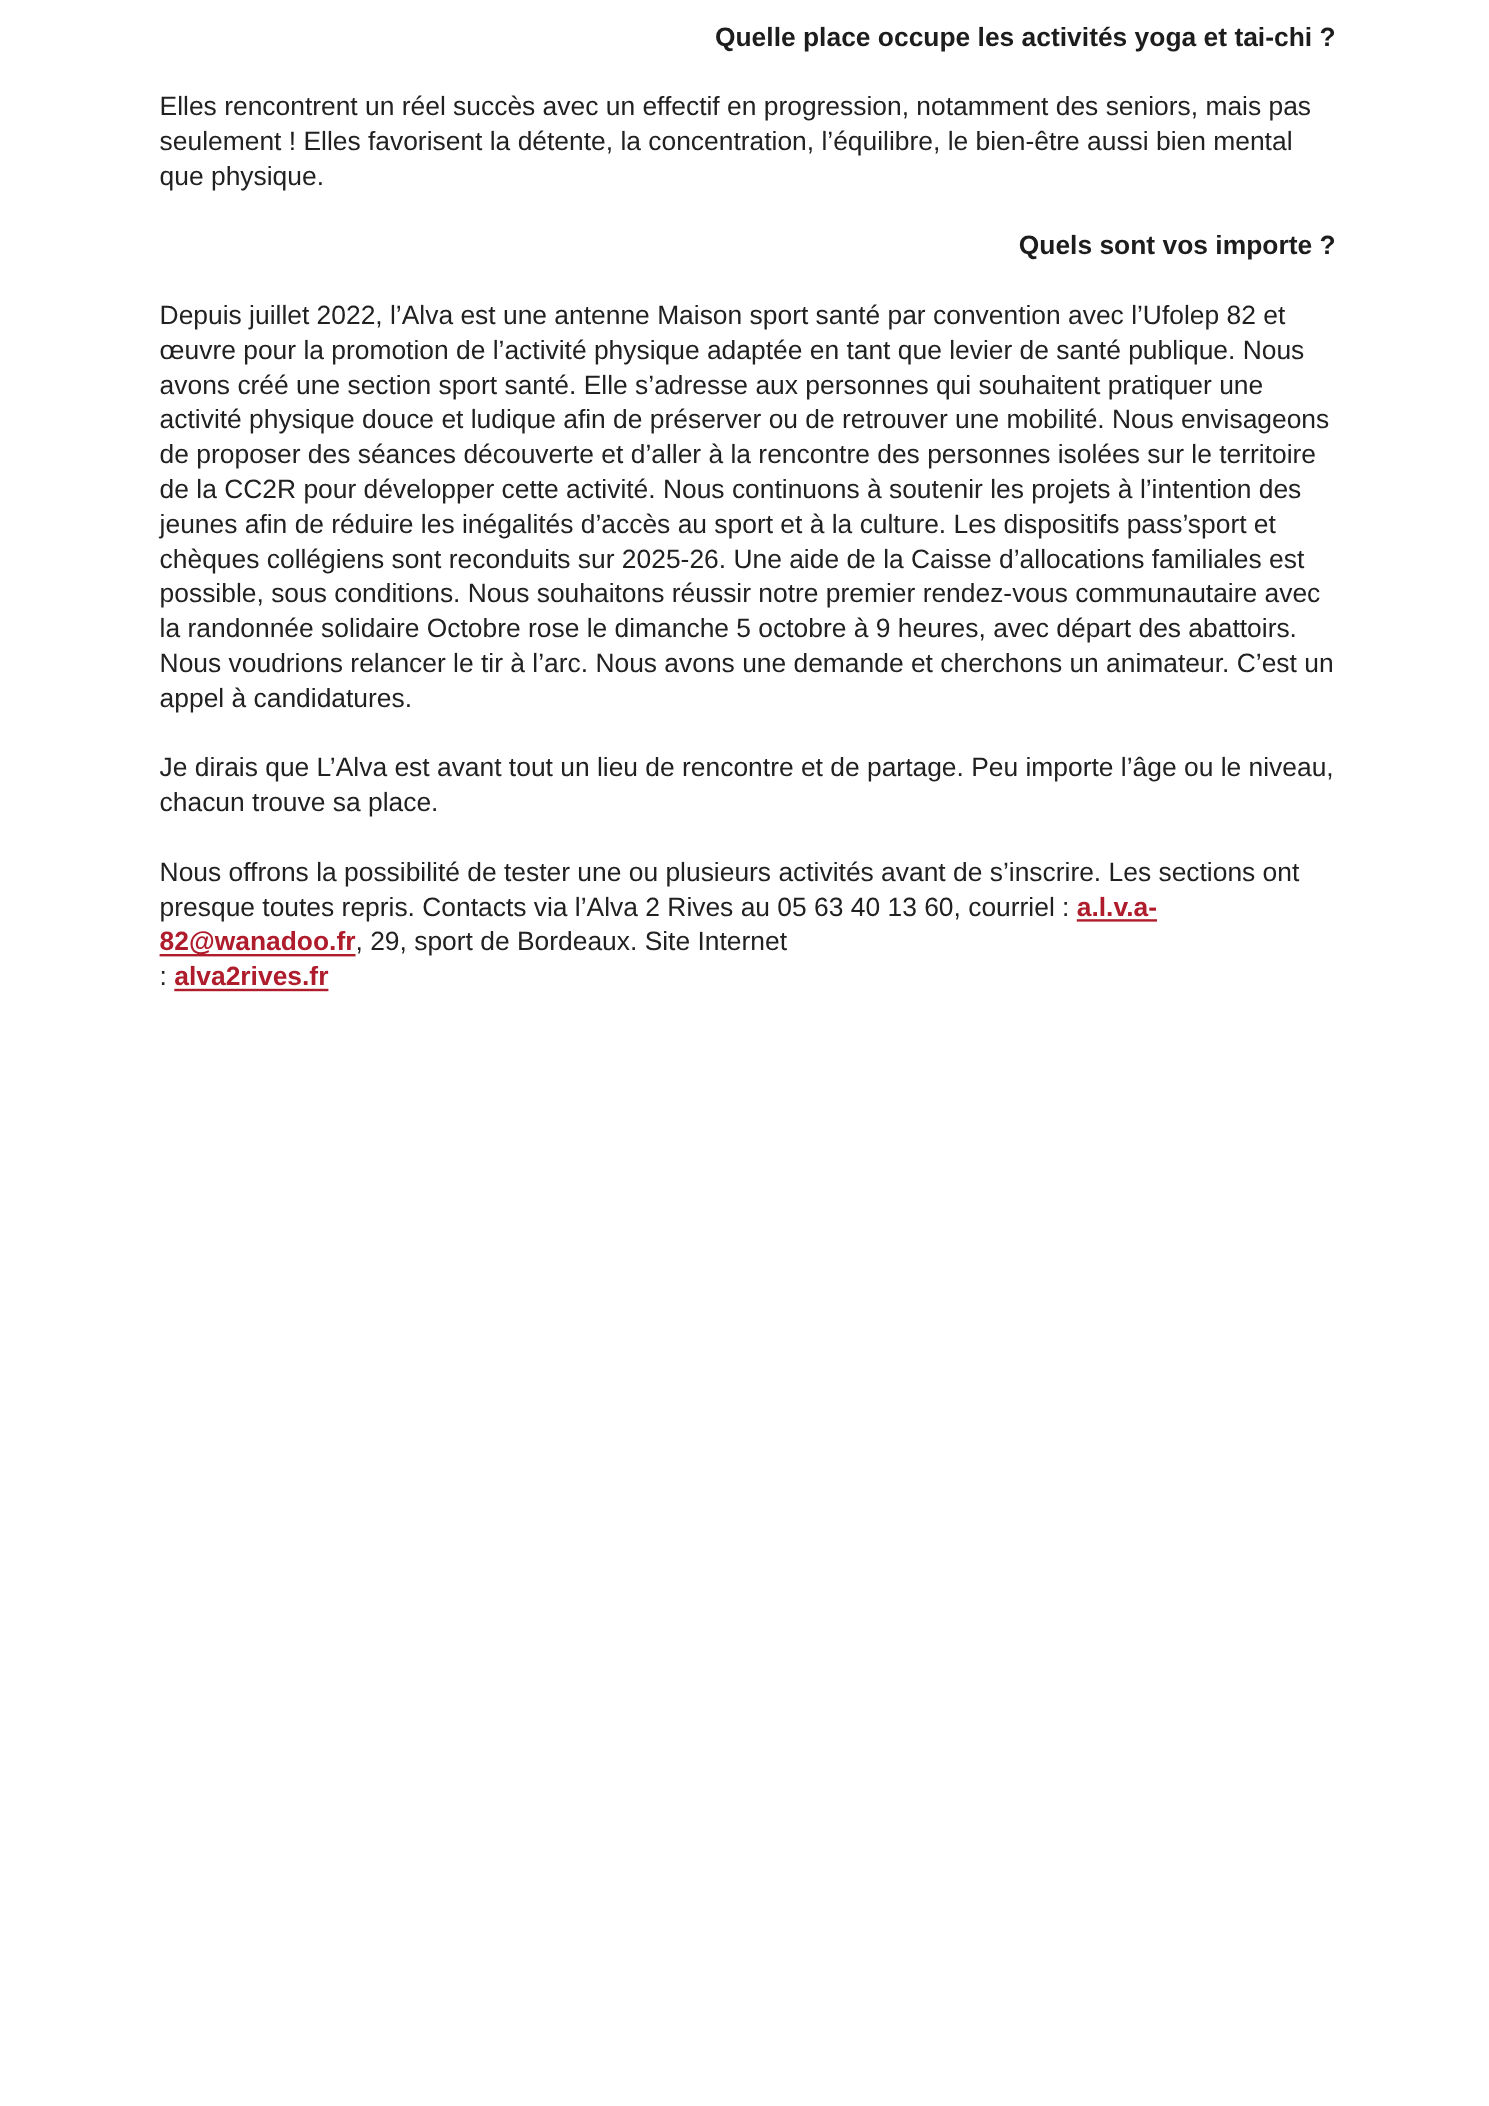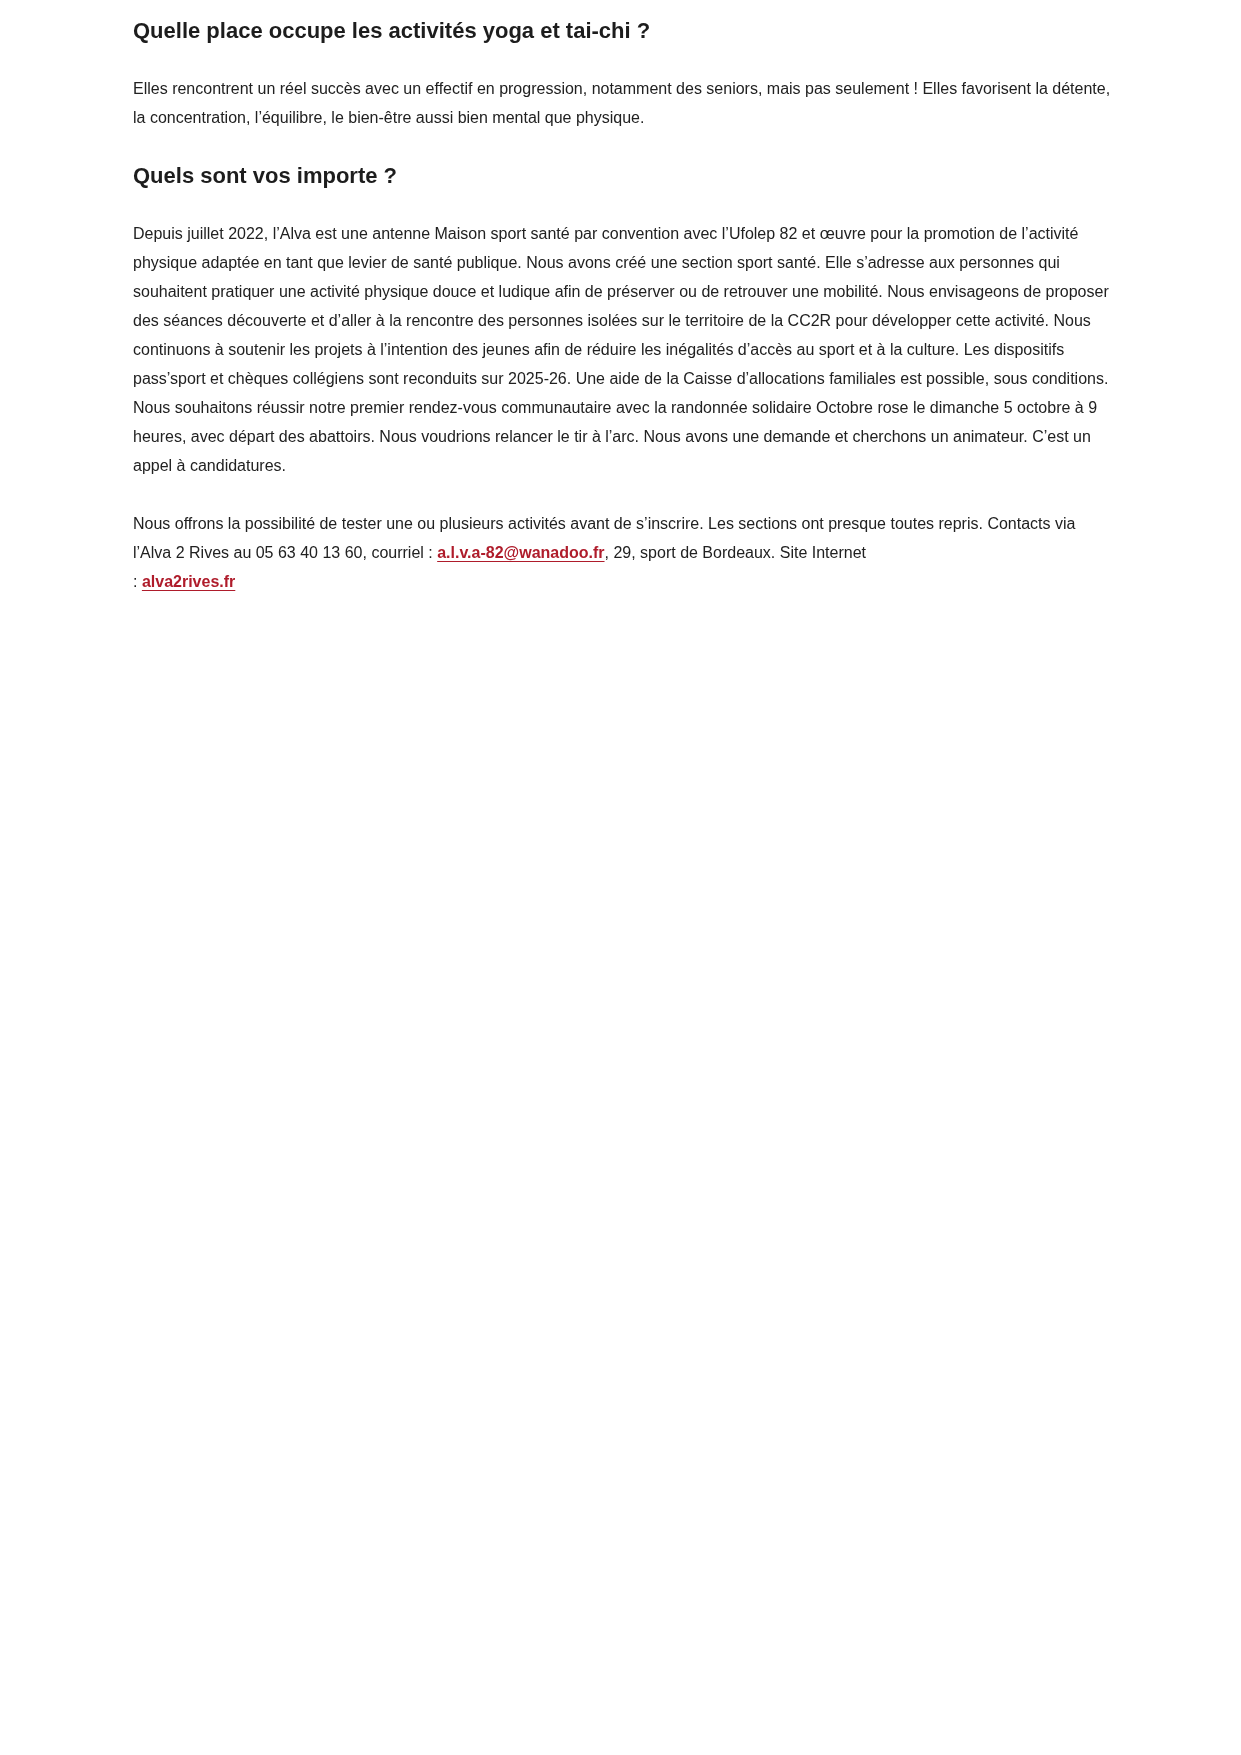--- a/index.html
+++ b/index.html
@@ -24,24 +24,25 @@
     font-size: 22px;
     line-height: 29px;
     text-align: left;
   }
   .question {
     margin: 0 0 29px 0;
     font-size: 22px;
     line-height: 29px;
     font-weight: bold;
     color: #1d1d1d;
+    text-align: right;
   }
   .answer {
     margin: 0 0 29px 0;
-    font-size: 16px;
+    font-size: 22px;
     line-height: 29px;
     color: #212121;
   }
   .doclink {
     color: #AF1C2B;
     font-weight: bold;
     text-decoration: underline;
     text-underline-offset: 3px;
     cursor: pointer;
   }
@@ -51,17 +52,18 @@
 
 <div class="page">
   <div class="content">
 
     <div class="question">Quelle place occupe les activités yoga et tai-chi ?</div>
     <p class="answer">Elles rencontrent un réel succès avec un effectif en progression, notamment des seniors, mais pas seulement ! Elles favorisent la détente, la concentration, l’équilibre, le bien-être aussi bien mental que physique.</p>
 
     <div class="question">Quels sont vos importe ?</div>
     <p class="answer">Depuis juillet 2022, l’Alva est une antenne Maison sport santé par convention avec l’Ufolep 82 et œuvre pour la promotion de l’activité physique adaptée en tant que levier de santé publique. Nous avons créé une section sport santé. Elle s’adresse aux personnes qui souhaitent pratiquer une activité physique douce et ludique afin de préserver ou de retrouver une mobilité. Nous envisageons de proposer des séances découverte et d’aller à la rencontre des personnes isolées sur le territoire de la CC2R pour développer cette activité. Nous continuons à soutenir les projets à l’intention des jeunes afin de réduire les inégalités d’accès au sport et à la culture. Les dispositifs pass’sport et chèques collégiens sont reconduits sur 2025-26. Une aide de la Caisse d’allocations familiales est possible, sous conditions. Nous souhaitons réussir notre premier rendez-vous communautaire avec la randonnée solidaire Octobre rose le dimanche 5 octobre à 9 heures, avec départ des abattoirs. Nous voudrions relancer le tir à l’arc. Nous avons une demande et cherchons un animateur. C’est un appel à candidatures.</p>
 
+    <p class="answer">Je dirais que L’Alva est avant tout un lieu de rencontre et de partage. Peu importe l’âge ou le niveau, chacun trouve sa place.</p>
 
     <p class="answer"><span>Nous offrons la possibilité de tester une ou plusieurs activités avant de s’inscrire. Les sections ont presque toutes repris. Contacts via l’Alva 2 Rives au 05 63 40 13 60, courriel : </span><a class="doclink" href="#">a.l.v.a-82@wanadoo.fr</a><span>, 29, sport de Bordeaux. Site Internet</span><br><span>: </span><a class="doclink" href="#">alva2rives.fr</a></p>
 
   </div>
 </div>
 
 </body></html>

